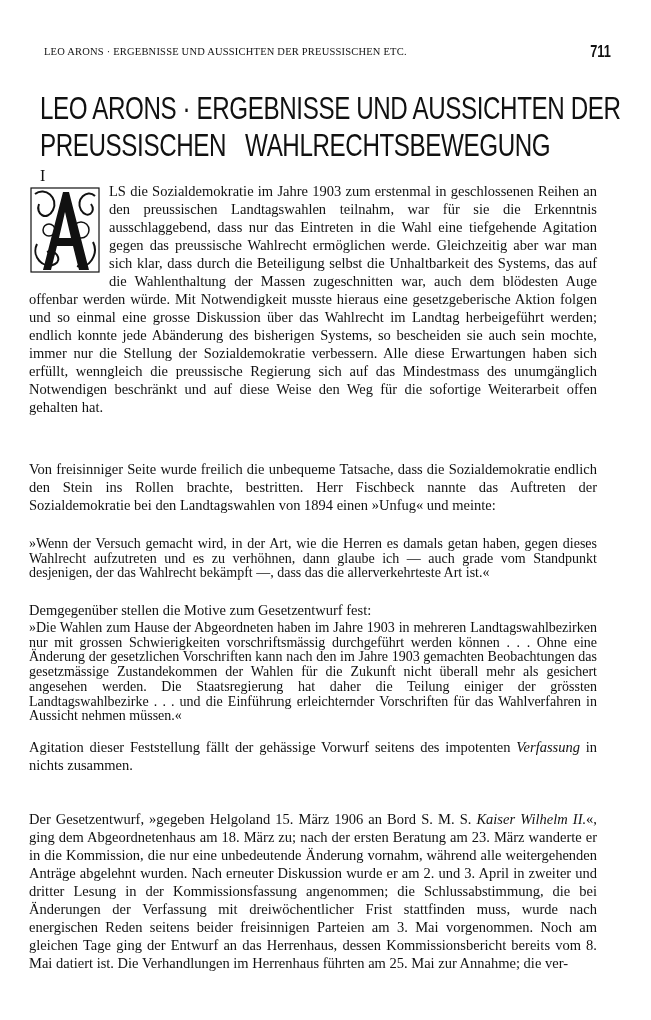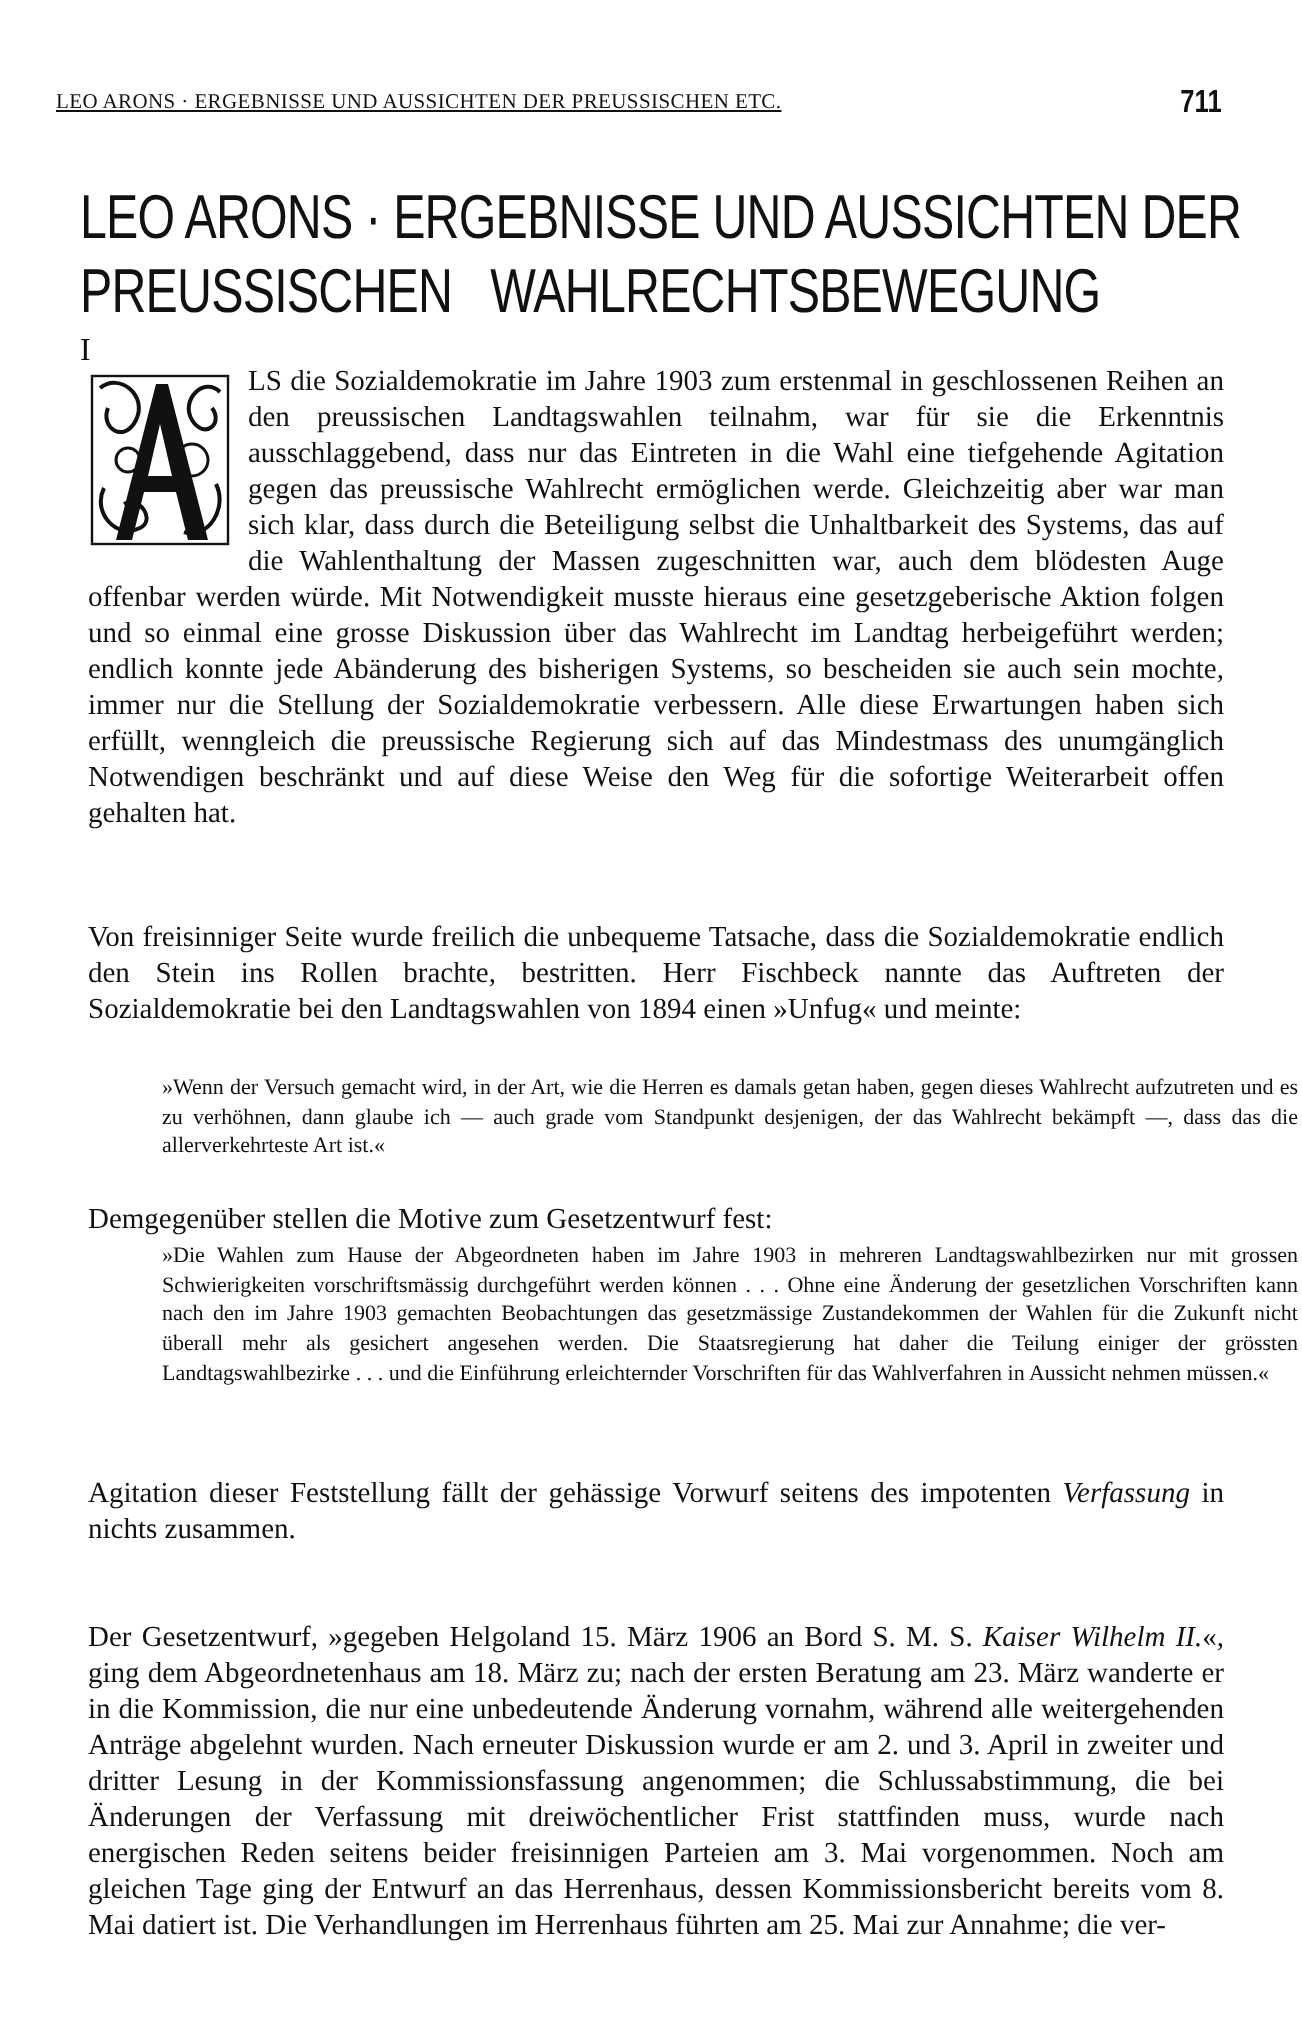--- a/index.html
+++ b/index.html
@@ -2,46 +2,46 @@
 <html><head>
 <meta charset="utf-8">
 <style>
   html, body { margin: 0; padding: 0; background: #ffffff; }
   body {
     width: 651px; height: 1020px; position: relative; overflow: hidden;
     color: #111111;
     font-family: "Liberation Serif", "DejaVu Serif", serif;
   }
   .running-head {
-    position: absolute; left: 28px; top: 46px; width: 563px;
-    font-size: 10.5px; letter-spacing: 0.2px; text-decoration: underline;
+    position: absolute; left: 44px; top: 46px; width: 563px;
+    font-size: 10.5px; letter-spacing: 0.2px;
   }
   .page-number {
     position: absolute; right: 40px; top: 43px;
     font-family: "Liberation Sans", "DejaVu Sans", sans-serif;
     font-weight: bold; font-size: 16px; transform: scaleX(0.8);
     transform-origin: right center;
   }
   .title {
     position: absolute; left: 40px; top: 90px; width: 580px;
     font-family: "Liberation Sans", "DejaVu Sans", sans-serif;
     font-size: 31px; line-height: 37px; letter-spacing: -0.5px;
     transform: scaleX(0.78); transform-origin: left top;
     width: 750px; white-space: nowrap; font-weight: normal;
   }
   .title .line { display: block; }
   .section-num {
     position: absolute; left: 40px; top: 167px; font-size: 16px;
   }
   .text {
-    position: absolute; left: 44px; width: 568px;
+    position: absolute; left: 29px; width: 568px;
     font-size: 14.5px; line-height: 18px; text-align: justify;
   }
   .text p { margin: 0; text-indent: 0; }
-  .quote { font-size: 11px; line-height: 14.7px; margin-left: 37px; }
+  .quote { font-size: 14px; line-height: 14.7px; }
   .para1 { top: 182px; }
   .dropcap {
     float: left; width: 72px; height: 92px; margin: 2px 8px 0 0;
     position: relative;
   }
   .dropcap svg { width: 72px; height: 92px; }
   .p-von { top: 460px; }
   .q1 { top: 537px; }
   .p-dem { top: 601px; }
   .q2 { top: 621px; }

